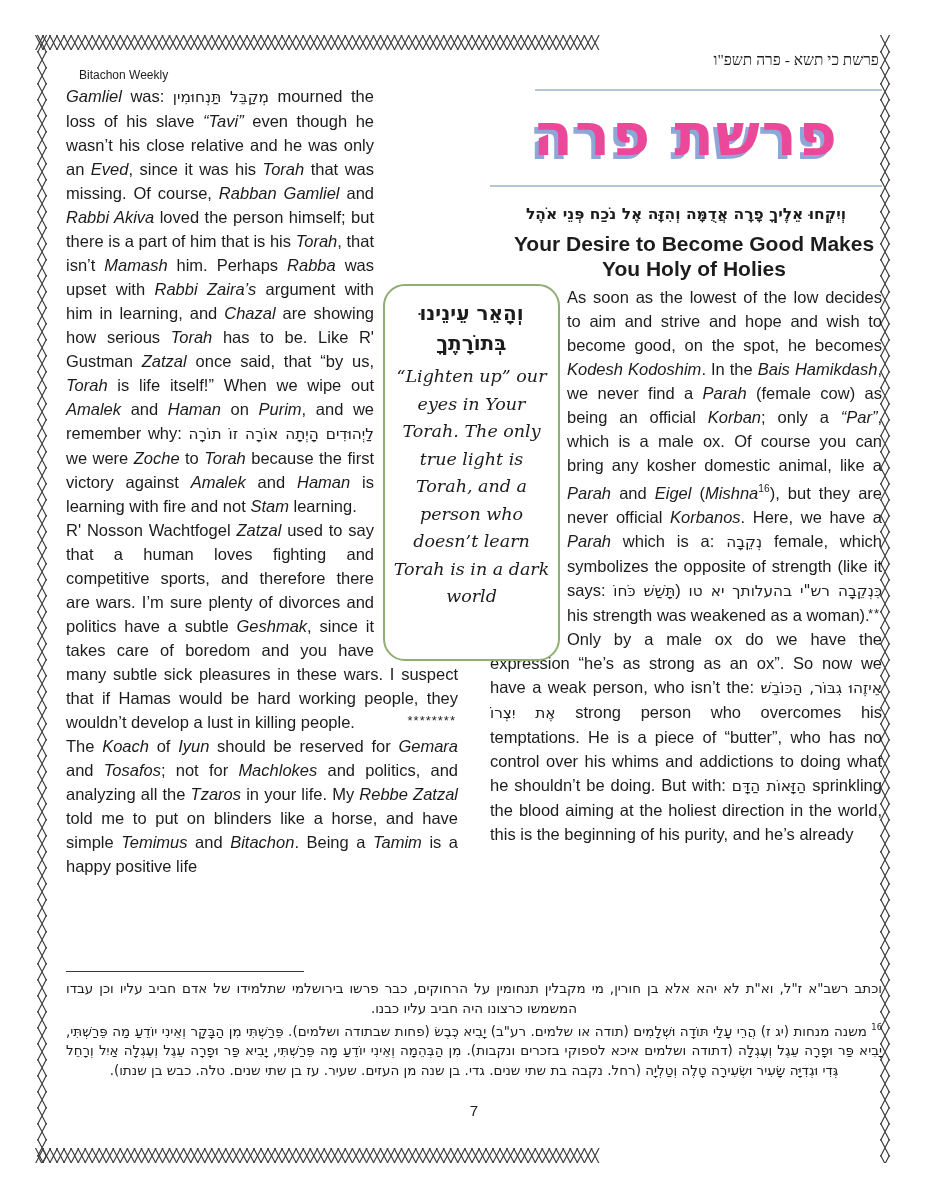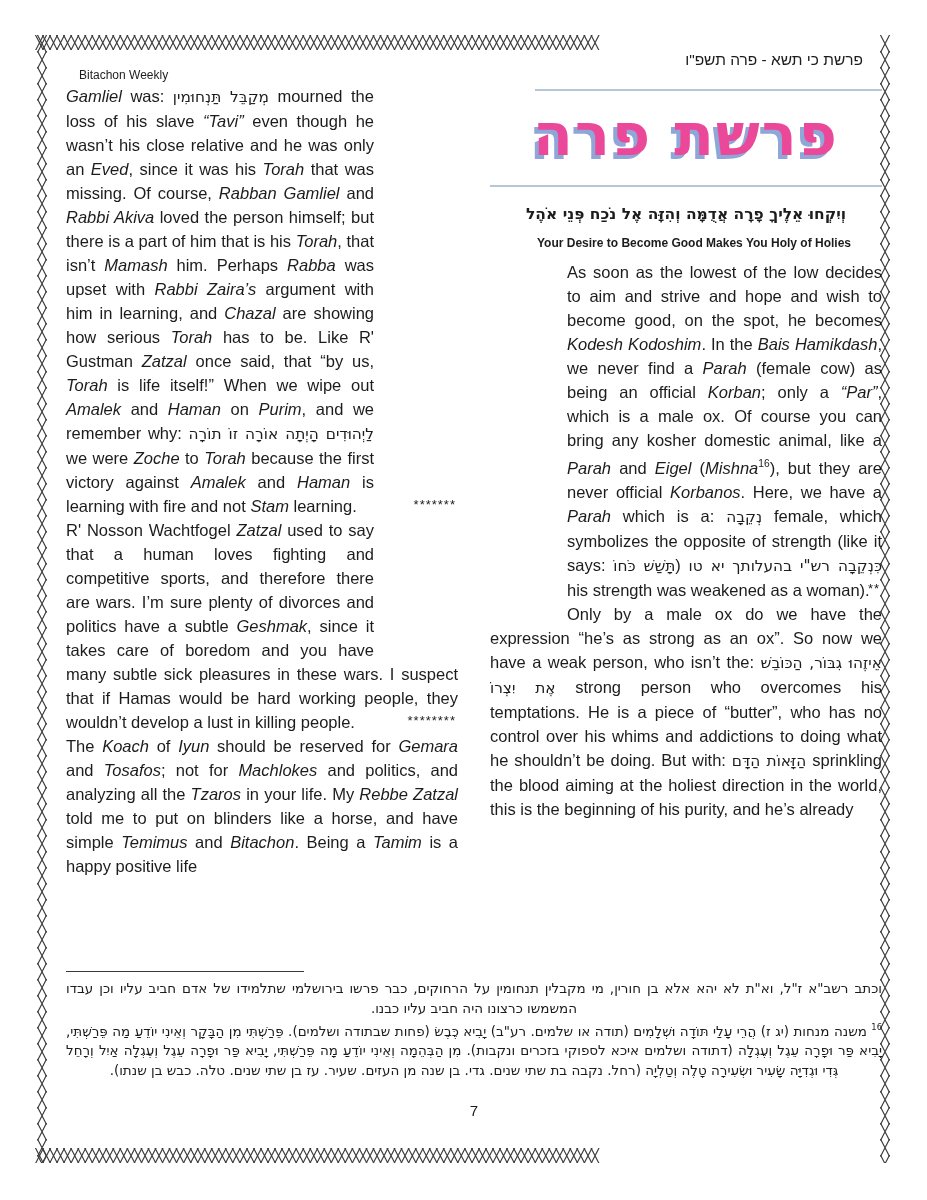--- a/index.html
+++ b/index.html
@@ -11,42 +11,42 @@
          white-space:nowrap;overflow:hidden;user-select:none;}
   .frame.h{left:35px;width:858px;height:15px;}
   .frame.top{top:35px;}
   .frame.bottom{top:1148px;}
   .frame.v{top:35px;width:16px;height:1128px;writing-mode:vertical-rl;text-orientation:upright;}
   .frame.left{left:34px;}
   .frame.right{left:877px;}
 
   
   .hdr-left{position:absolute;left:79px;top:68px;font-size:12px;}
-  .hdr-right{position:absolute;right:64px;top:51px;font-size:15.5px;direction:rtl;
-             font-family:Liberation Sans, sans-serif;}
+  .hdr-right{position:absolute;right:48px;top:51px;font-size:15.5px;direction:rtl;
+             font-family:Liberation Serif, serif;}
 
   
   .colL{position:absolute;left:66px;top:84px;width:392px;font-size:16.5px;line-height:24px;
         text-align:justify;}
   .colL .wrapR{float:right;width:84px;height:384px;margin-top:192px;}
   .colR{position:absolute;left:490px;top:84px;width:392px;}
   .colR .body{font-size:16.5px;line-height:24px;text-align:justify;margin-top:4px;}
   .colR .wrapL{float:left;width:77px;height:360px;}
 
   .rule1{height:2px;background:#b5c6d6;margin:5px 0 0 45px;}
   .rule2{height:2px;background:#b5c6d6;margin:8px 0 0 0;}
   .big-title{font-family:"DejaVu Sans",sans-serif;font-weight:bold;direction:rtl;
              font-size:58px;line-height:84px;text-align:center;color:#ec4899;margin-top:2px;
              text-shadow:-4px 4px 0 #8ea6d8;letter-spacing:2px;}
   .verse{direction:rtl;text-align:center;font-weight:bold;font-size:15.5px;line-height:26px;
          margin-top:14px;white-space:nowrap;font-family:"DejaVu Sans",sans-serif;}
   .src{direction:rtl;text-align:center;font-size:12.5px;line-height:20px;
        font-family:"DejaVu Sans",sans-serif;}
   .src .b1{font-weight:bold;font-size:14.5px;}
-  .h2{font-weight:bold;font-size:12px;line-height:25px;text-align:center;margin-top:4px;margin-left:16px;}
+  .h2{font-weight:bold;font-size:21px;line-height:25px;text-align:center;margin-top:4px;margin-left:16px;}
 
   .para{position:relative;margin:0;}
   .stars{position:absolute;right:2px;bottom:1px;font-size:13px;letter-spacing:1px;}
 
   .b{font-weight:normal;}
   .i{font-style:italic;}
   .sm{font-size:0.72em;}
   .sup{vertical-align:super;font-size:0.62em;}
   .he{font-family:"DejaVu Sans",sans-serif;font-size:0.93em;}
 
@@ -96,20 +96,24 @@
     <div class="h2">Your Desire to Become Good Makes You Holy of Holies</div>
     <div class="body">
       <div class="wrapL"></div>
       <div>
           <div class="para"><span>As soon as the lowest of the low decides to aim and strive and hope and wish to become good, on the spot, he becomes </span><span class="i">Kodesh Kodoshim</span><span>. In the </span><span class="i">Bais Hamikdash</span><span>, we never find a </span><span class="i">Parah</span><span> (female cow) as being an official </span><span class="i">Korban</span><span>; only a </span><span class="i">“Par”</span><span>, which is a male ox. Of course you can bring any kosher domestic animal, like a </span><span class="i">Parah</span><span> and </span><span class="i">Eigel</span><span> (</span><span class="i">Mishna</span><span class="sup">16</span><span>), but they are never official </span><span class="i">Korbanos</span><span>. Here, we have a </span><span class="i">Parah</span><span> which is a: </span><span class="he">נְקֵבָה</span><span> female, which symbolizes the opposite of strength (like it says: </span><span class="he">תָּשַׁשׁ כֹּחוֹ</span><span>)‎ </span><span class="he">כִּנְקֵבָה </span><span class="sm he">רש"י בהעלותך יא טו</span><span> his strength was weakened as a woman).</span><span class="stars">**</span></div>
           <div class="para"><span>Only by a male ox do we have the expression “he’s as strong as an ox”. So now we have a weak person, who isn’t the: </span><span class="he">אֵיזֶהוּ </span><span class="b he">גִבּוֹר</span><span class="he">, הַכּוֹבֵשׁ אֶת יִצְרוֹ</span><span> </span><span class="b">strong</span><span> person who overcomes his temptations. He is a piece of “butter”, who has no control over his whims and addictions to doing what he shouldn’t be doing. But with: </span><span class="he">הַזָּאוֹת הַדָּם</span><span> sprinkling the blood aiming at the holiest direction in the world, </span><span class="b">this is the beginning of his purity, and he’s already</span></div>
         </div>
     </div>
   </div>
 
+  <div class="qbox">
+    <div class="qhe">וְהָאֵר עֵינֵינוּ בְּתוֹרָתֶךָ</div>
+    <div class="qen">“Lighten up” our eyes in Your Torah. The only true light is Torah, and a person who doesn’t learn Torah is in a dark world</div>
+  </div>
 
   <div class="fnrule"></div>
   <div class="fns">
       <div class="para"><span>וכתב רשב"א ז"ל, וא"ת לא יהא אלא בן חורין, מי מקבלין תנחומין על הרחוקים, כבר פרשו בירושלמי </span><span class="b">שתלמידו של אדם חביב עליו וכן עבדו המשמשו כרצונו היה חביב עליו כבנו.</span></div>
       <div class="para"><span class="sup">16</span><span> משנה מנחות (יג ז) </span><span class="b">הֲרֵי עָלַי תּוֹדָה וּשְׁלָמִים</span><span> (תודה או שלמים. רע"ב) </span><span class="b">יָבִיא כֶּבֶשׂ</span><span> (פחות שבתודה ושלמים). </span><span class="b">פֵּרַשְׁתִּי מִן הַבָּקָר וְאֵינִי יוֹדֵעַ מַה פֵּרַשְׁתִּי, יָבִיא פַּר וּפָרָה עֵגֶל וְעֶגְלָה</span><span> (דתודה ושלמים איכא לספוקי בזכרים ונקבות). </span><span class="b">מִן הַבְּהֵמָה וְאֵינִי יוֹדֵעַ מָה פֵּרַשְׁתִּי, יָבִיא פַּר וּפָרָה עֵגֶל וְעֶגְלָה אַיִל וְרָחֵל גְּדִי וּגְדִיָּה שָׂעִיר וּשְׂעִירָה טָלֶה וְטַלְיָה</span><span> (רחל. נקבה בת שתי שנים. גדי. בן שנה מן העזים. שעיר. עז בן שתי שנים. טלה. כבש בן שנתו).</span></div>
     </div>
 
   <div class="pnum">7</div>
 
 </div>

